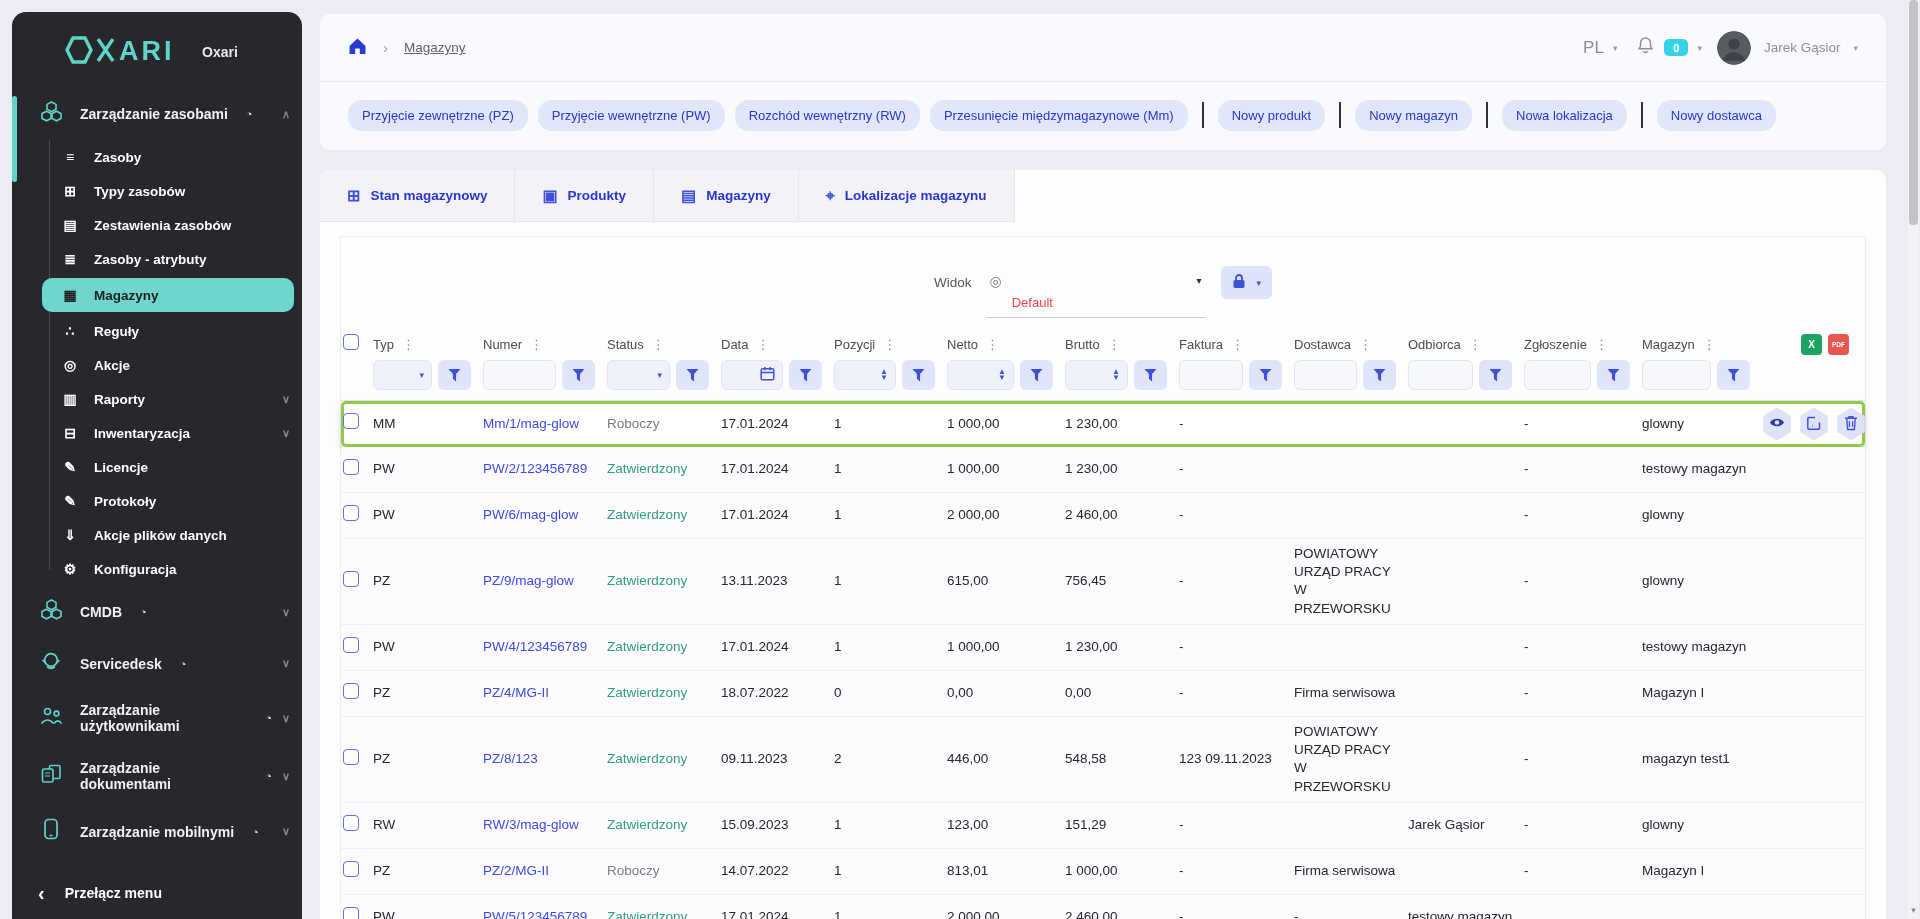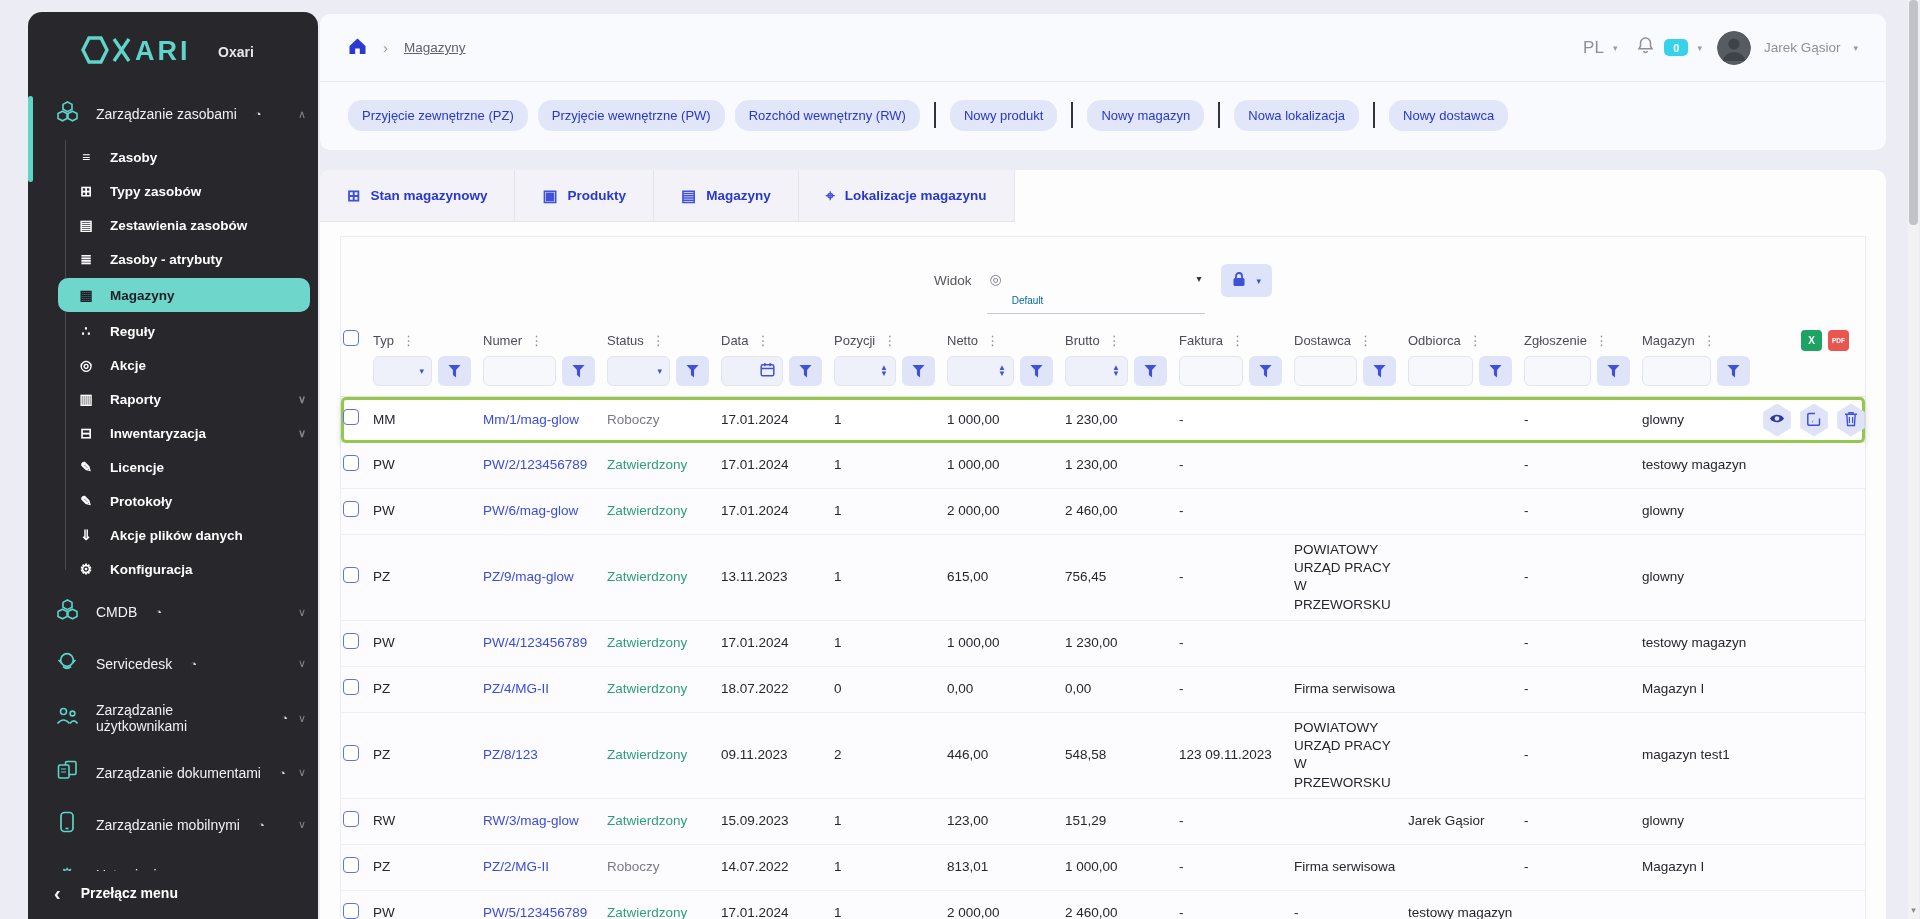--- a/index.html
+++ b/index.html
@@ -3,30 +3,30 @@
 <meta charset="utf-8">
 <style>
   * { box-sizing: border-box; }
   html,body { margin:0; padding:0; }
   body {
     width:1920px; height:919px; overflow:hidden; position:relative;
     background:#ebecf4; font-family:"Liberation Sans", sans-serif; color:#26262e;
   }
   
   .sidebar {
-    position:absolute; left:28px; top:12px; width:290px; height:907px;
+    position:absolute; left:12px; top:12px; width:290px; height:907px;
     background:#27272c; border-radius:14px 14px 0 0; color:#fff; overflow:hidden;
   }
   .side-indicator { position:absolute; left:0; top:84px; width:5px; height:86px; background:#5fd4c9; border-radius:3px; }
   .logo-row { display:flex; align-items:center; gap:10px; padding:24px 10px 16px 52px; }
   .logo-sub { color:#e7e7ec; font-size:14px; font-weight:700; }
   .nav { padding:4px 0 0 0; }
   .nav-item {
     display:flex; align-items:center; gap:16px; padding:13px 30px 13px 26px;
-    font-weight:400; font-size:14px; color:#f2f2f4; position:relative; cursor:pointer;
+    font-weight:700; font-size:14px; color:#f2f2f4; position:relative; cursor:pointer;
   }
   .nav-item .icon { width:26px; text-align:center; color:#5fd4c9; font-size:17px; flex:0 0 26px; }
   .gauge { color:#dcdce2; font-size:11px; margin-left:2px; }
   .chev { position:absolute; right:12px; color:#85858d; font-size:11px; }
   .submenu { position:relative; }
   .submenu:before { content:""; position:absolute; left:37px; top:0; bottom:16px; width:1px; background:#4a4a52; }
   .sub-item {
     display:flex; align-items:center; gap:14px; padding:9px 10px 9px 48px;
     font-size:13.5px; font-weight:700; color:#fff; cursor:pointer; position:relative;
   }
@@ -83,21 +83,21 @@
   }
   .tab-fill { flex:1; }
   .approve-row { padding:16px 0 0 22px; }
   
   .table-wrap { margin:14px 20px 0 20px; border:1px solid #ececf3; border-bottom:none;
     --cols: 30px 110px 124px 114px 113px 113px 118px 114px 115px 114px 116px 118px 120px 1fr; }
   .view-row { display:flex; justify-content:center; align-items:center; gap:16px; padding:10px 14px 10px; }
   .view-label { color:#55555e; font-size:13.5px; }
   .view-select { display:flex; align-items:center; gap:10px; width:218px; border-bottom:1px solid #c9c9d4; padding:4px 4px 7px 2px; cursor:pointer; }
   .view-ic { color:#7a7a84; font-size:14px; }
-  .view-val { color:#0369a1; font-size:10px;margin-top:44px; }
+  .view-val { color:#ef4444; font-size:13px;margin-top:44px; }
   .view-caret { margin-left:auto; color:#33333b; font-size:10px; }
   .lock-btn { background:#dde3f8; border:none; border-radius:6px; padding:7px 11px; display:flex; align-items:center; gap:10px; cursor:pointer; }
   .lock-btn .caret { color:#3f51d9; }
   .thead, .filters, .row { display:grid; grid-template-columns:var(--cols); align-items:center; padding:0 2px; }
   .thead { height:32px; }
   .th { display:flex; align-items:center; gap:8px; color:#4c4c56; font-size:13px; cursor:pointer; }
   .th .dots { color:#8a8a93; font-size:13px; }
   .file-icons { display:flex; gap:6px; justify-content:flex-end; padding-right:14px; }
   .file-ic { width:21px; height:21px; border-radius:4px; color:#fff; font-weight:700; display:flex; align-items:center; justify-content:center; cursor:pointer; }
   .file-ic.xls { background:#1fa363; font-size:10px; }
@@ -311,20 +311,21 @@
             <path d="M6 30 a11 9 0 0 1 22 0 z" fill="#3e434a"></path>
           </svg></span>
       <span class="username">Jarek Gąsior</span>
       <span class="caret">▾</span>
     </div>
   </div>
   <div class="buttons-row" id="buttons-row">
       <button class="btn">Przyjęcie zewnętrzne (PZ)</button>
       <button class="btn">Przyjęcie wewnętrzne (PW)</button>
       <button class="btn">Rozchód wewnętrzny (RW)</button>
+      <button class="btn">Przesunięcie międzymagazynowe (Mm)</button>
       <span class="vsep"></span>
       <button class="btn">Nowy produkt</button>
       <span class="vsep"></span>
       <button class="btn">Nowy magazyn</button>
       <span class="vsep"></span>
       <button class="btn">Nowa lokalizacja</button>
       <span class="vsep"></span>
       <button class="btn">Nowy dostawca</button>
     </div>
 </div>

